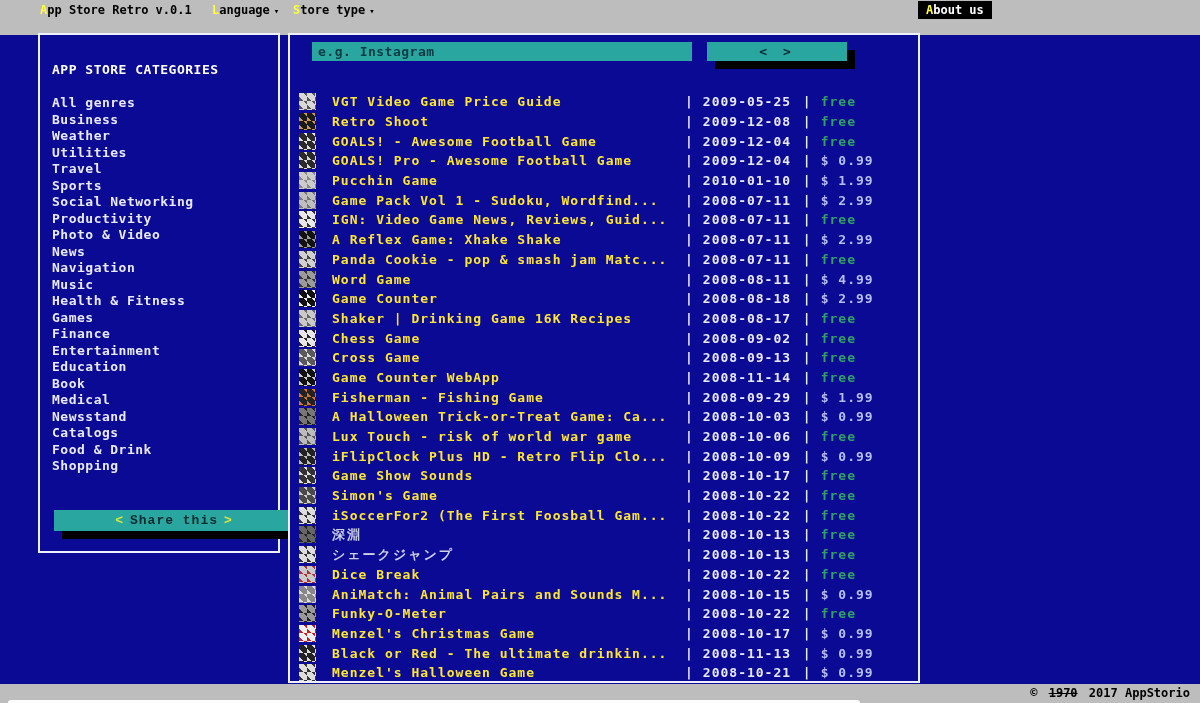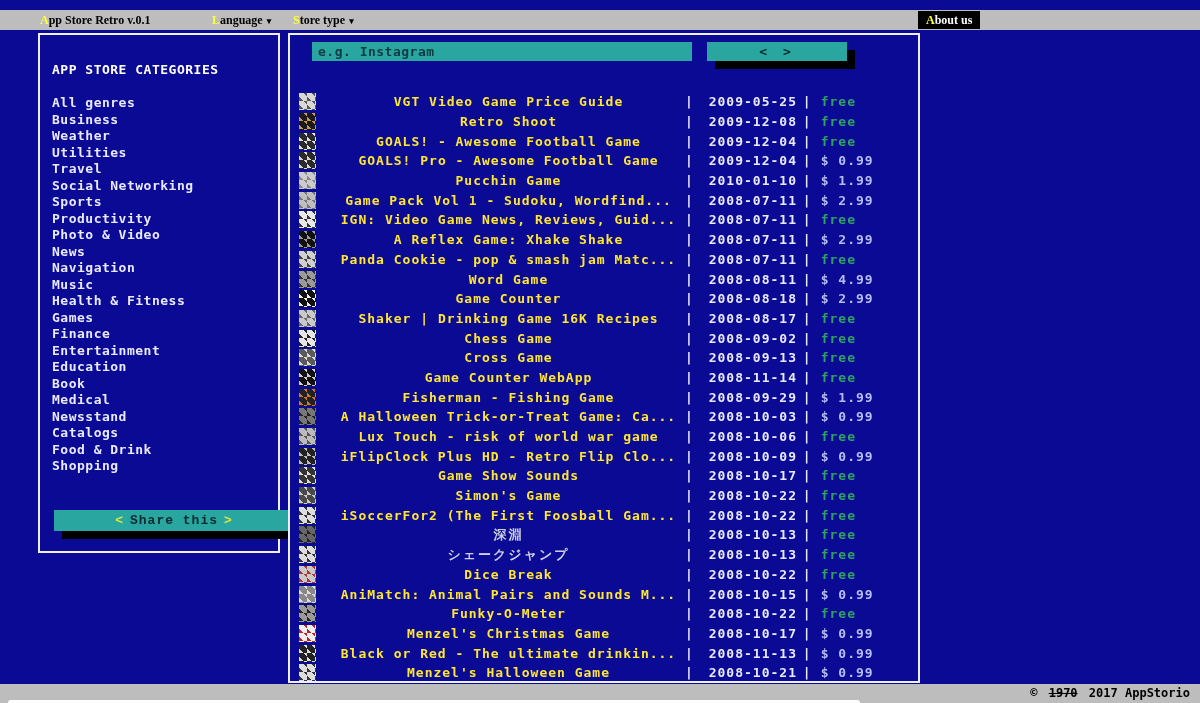--- a/index.html
+++ b/index.html
@@ -7,23 +7,23 @@
   body {
     font-family:"DejaVu Sans Mono","Liberation Mono",monospace;
     font-weight:bold;
     background:var(--navy);
     position:relative;
   }
   .screen { position:absolute; inset:0; width:1200px; height:703px; background:var(--navy); }
 
   
   .menubar {
-    position:absolute; top:10px; left:0; width:1200px; height:20px;
+    position:absolute; top:0; left:0; width:1200px; height:35px;
     background:var(--bar-gray); color:#000;
-    font-size:12px; line-height:20px;font-family:Liberation Serif, serif;
+    font-size:12px; line-height:20px;
   }
   .menubar .accent { color:var(--accent-yellow); }
   .menu-title   { position:absolute; left:40px;  top:0; }
   .menu-lang    { position:absolute; left:212px; top:0; cursor:pointer; }
   .menu-store   { position:absolute; left:293px; top:0; cursor:pointer; }
   .caret { font-size:9px; margin-left:4px; }
   .menu-about {
     position:absolute; left:918px; top:1px; height:18px; line-height:18px;
     background:#000; color:#fff; padding:0 8px; cursor:pointer;
   }
@@ -60,21 +60,21 @@
     position:absolute; left:417px; top:7px; width:140px; height:19px;
     background:var(--teal); border:none; box-shadow:8px 8px 0 #000;
     font-family:inherit; font-weight:bold; font-size:13px; letter-spacing:4px;
     color:#04282e; cursor:pointer; line-height:19px; text-align:center;
   }
 
   
   .app-list { position:absolute; left:0; top:57px; width:628px; height:589px; overflow:hidden; }
   .row {
     display:flex; align-items:center; height:19.7px;
-    font-size:13px; letter-spacing:1px; white-space:nowrap; cursor:pointer;text-align:center;
+    font-size:13px; letter-spacing:1px; white-space:nowrap; cursor:pointer;
   }
   .row .icon {
     width:17px; height:17px; margin-left:9px; flex:0 0 17px;
     background-size:8px 8px; image-rendering:pixelated;
   }
   .row .name {
     color:var(--name-yellow); margin-left:16px; width:353px;
     overflow:hidden; flex:0 0 353px;
   }
   .row .name.cjk { color:#cdd0e2; letter-spacing:2px; }
@@ -109,22 +109,22 @@
   </div>
 
   <div class="panel sidebar">
     <div class="sidebar-title">APP STORE CATEGORIES</div>
     <ul class="cat-list">
         <li>All genres</li>
         <li>Business</li>
         <li>Weather</li>
         <li>Utilities</li>
         <li>Travel</li>
+        <li>Sports</li>
         <li>Social Networking</li>
-        <li>Sports</li>
         <li>Productivity</li>
         <li>Photo &amp; Video</li>
         <li>News</li>
         <li>Navigation</li>
         <li>Music</li>
         <li>Health &amp; Fitness</li>
         <li>Games</li>
         <li>Finance</li>
         <li>Entertainment</li>
         <li>Education</li>

